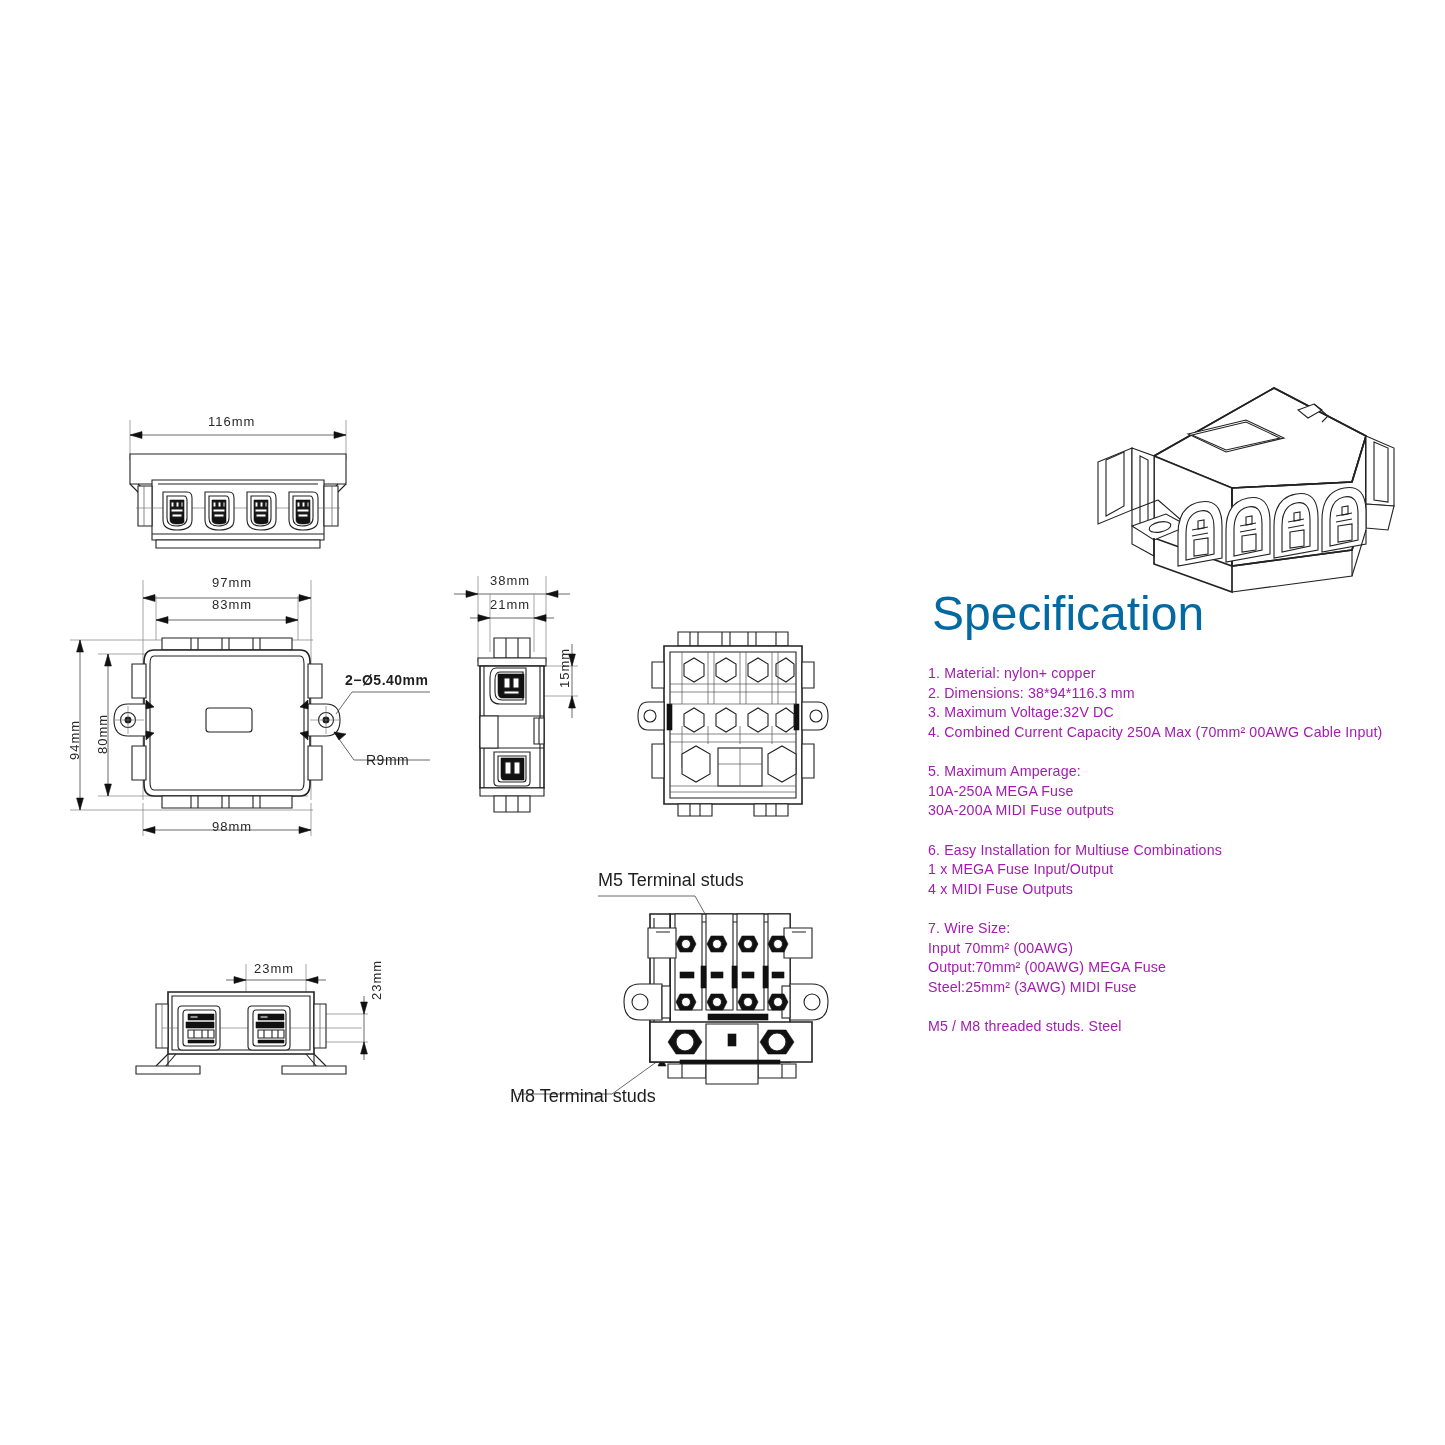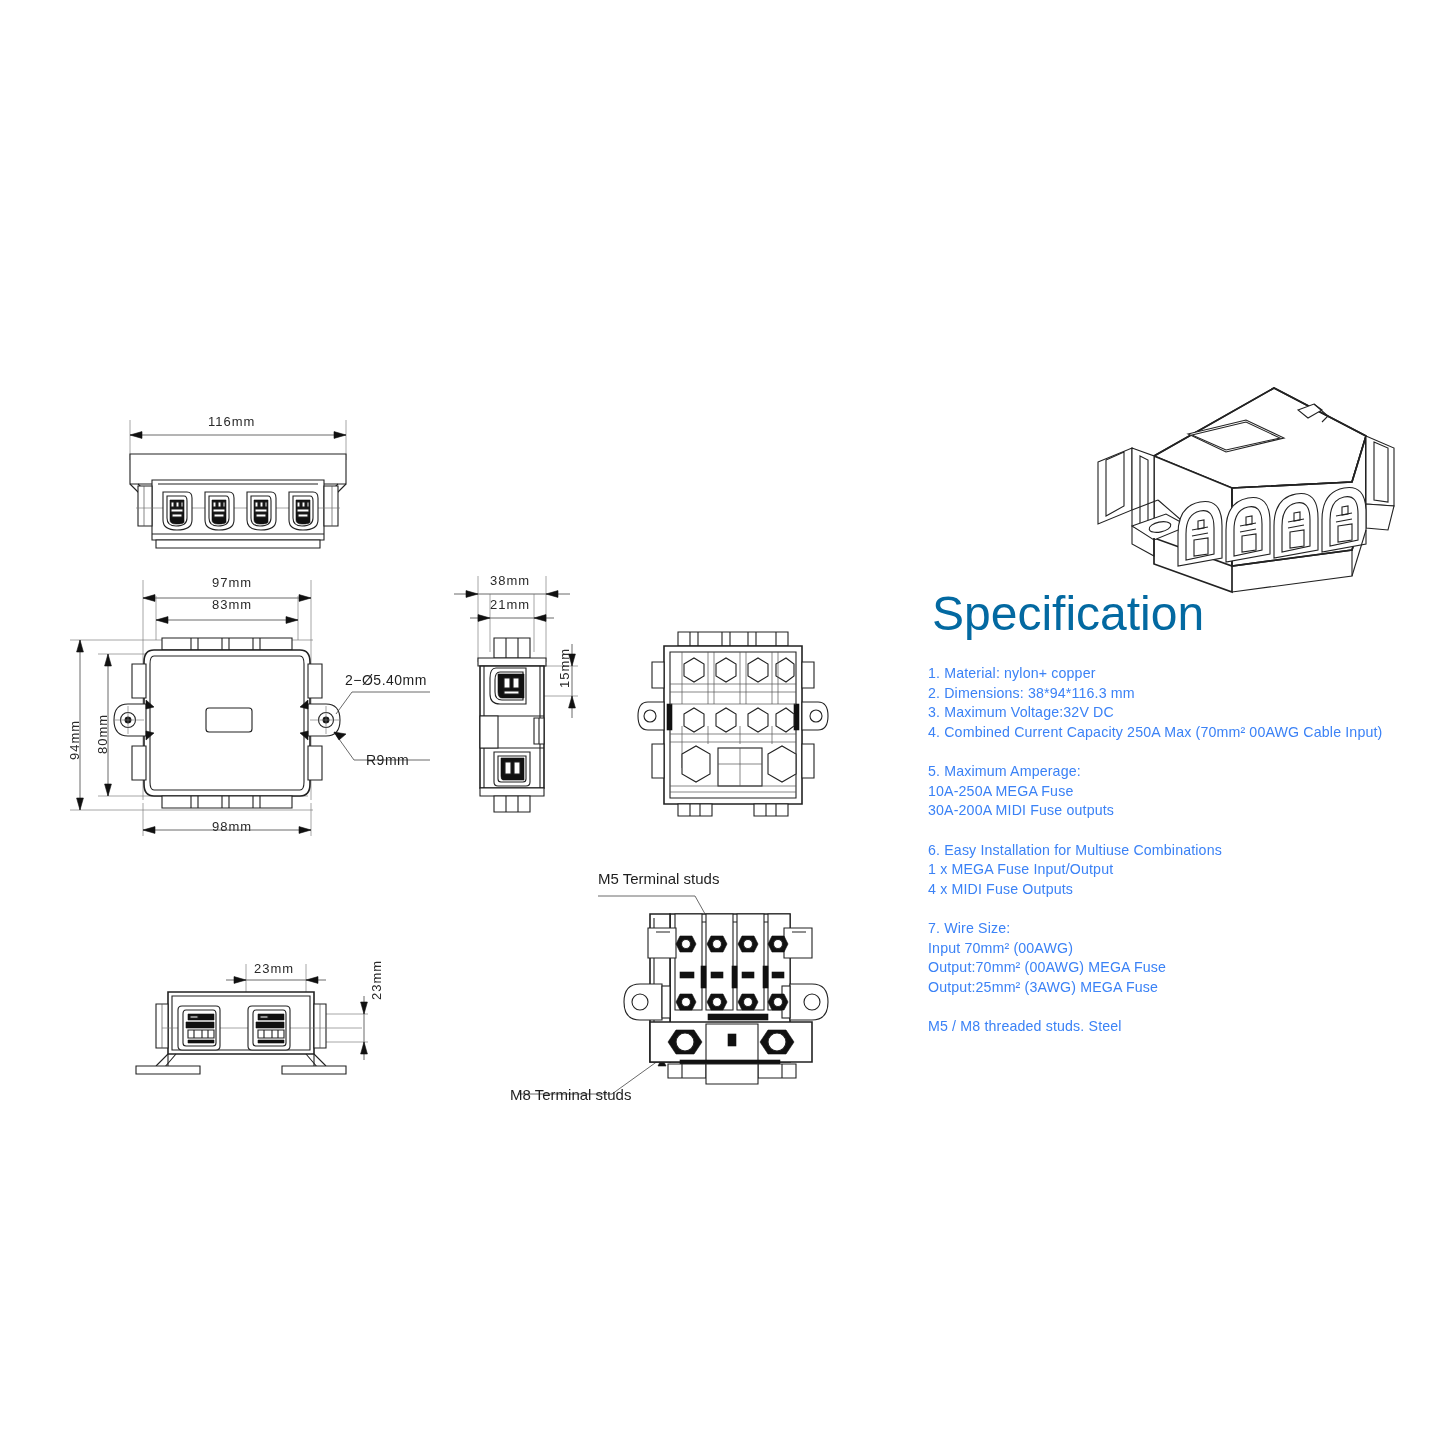--- a/index.html
+++ b/index.html
@@ -18,32 +18,32 @@
     font-size:13px;letter-spacing:1px;color:#2a2a2a;
     white-space:nowrap;line-height:1;
   }
   .dimtxt.vert{transform:rotate(-90deg);transform-origin:left top;}
   .calltxt{
     font-family:"Liberation Sans", sans-serif;
     font-size:14px;letter-spacing:.5px;color:#1e1e1e;white-space:nowrap;
   }
   .leadtxt{
     font-family:"Liberation Sans", sans-serif;
-    font-size:15px;color:#1e1e1e;white-space:nowrap;
+    font-size:18px;color:#1e1e1e;white-space:nowrap;
   }
 
   
   #spec-block{left:928px;top:590px;width:515px;}
   #spec-title{
     font-size:48px;font-weight:400;color:#0369a1;
     letter-spacing:0px;line-height:1;margin:0 0 26px 4px;
   }
   .spec-group{margin:0 0 20px 0;}
   .spec-line{
-    font-size:14.2px;line-height:19.5px;color:#3b82f6;
+    font-size:14.2px;line-height:19.5px;color:#a21caf;
     white-space:nowrap;letter-spacing:.15px;
   }
 
   
   svg{display:block;overflow:visible;}
   .ln{fill:none;stroke:#222;stroke-width:1.1;}
   .ln2{fill:none;stroke:#222;stroke-width:1.7;}
   .lnthin{fill:none;stroke:#555;stroke-width:.7;}
   .dimln{fill:none;stroke:#444;stroke-width:.8;}
   .extln{fill:none;stroke:#777;stroke-width:.65;}
@@ -207,21 +207,21 @@
         <path class="dimln" d="M276,164 L296,192 L372,192"></path>
         <path class="fillk" d="M276,164 L288,166 L281,172 Z"></path>
       </g>
     </svg>
   </div>
   <div class="abs dimtxt" style="left:212px;top:576px;">97mm</div>
   <div class="abs dimtxt" style="left:212px;top:598px;">83mm</div>
   <div class="abs dimtxt vert" style="left:68px;top:760px;">94mm</div>
   <div class="abs dimtxt vert" style="left:96px;top:754px;">80mm</div>
   <div class="abs dimtxt" style="left:212px;top:820px;text-align:right;">98mm</div>
-  <div class="abs calltxt" style="left:345px;top:672px;">2−Ø5.40mm</div>
+  <div class="abs calltxt" style="left:345px;top:672px;font-weight:bold;">2−Ø5.40mm</div>
   <div class="abs calltxt" style="left:366px;top:752px;">R9mm</div>
 
   <div class="abs" style="left:446px;top:566px;">
     <svg width="180" height="270" viewBox="0 0 180 270">
 
       <g>
         <line class="extln" x1="32" y1="10" x2="32" y2="96"></line>
         <line class="extln" x1="100" y1="10" x2="100" y2="96"></line>
         <line class="dimln" x1="8" y1="28" x2="124" y2="28"></line>
         <path class="fillk" d="M32,28 L20,24.6 L20,31.4 Z"></path>
@@ -576,21 +576,21 @@
     <div class="spec-group">
       <div class="spec-line">6. Easy Installation for Multiuse Combinations</div>
       <div class="spec-line">1 x MEGA Fuse Input/Output</div>
       <div class="spec-line">4 x MIDI Fuse Outputs</div>
     </div>
 
     <div class="spec-group">
       <div class="spec-line">7. Wire Size:</div>
       <div class="spec-line">Input 70mm² (00AWG)</div>
       <div class="spec-line">Output:70mm² (00AWG) MEGA Fuse</div>
-      <div class="spec-line">Output:25mm² (3AWG) MEGA Fuse</div>
+      <div class="spec-line">Steel:25mm² (3AWG) MIDI Fuse</div>
     </div>
 
     <div class="spec-group">
       <div class="spec-line">M5 / M8 threaded studs. Steel</div>
     </div>
   </div>
 
 </div>
 
 </body></html>

